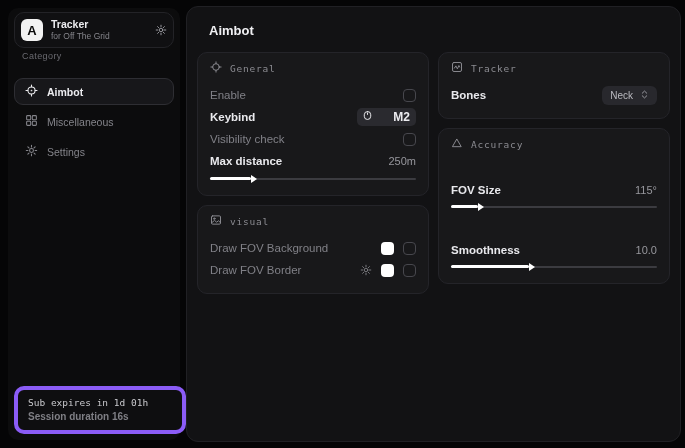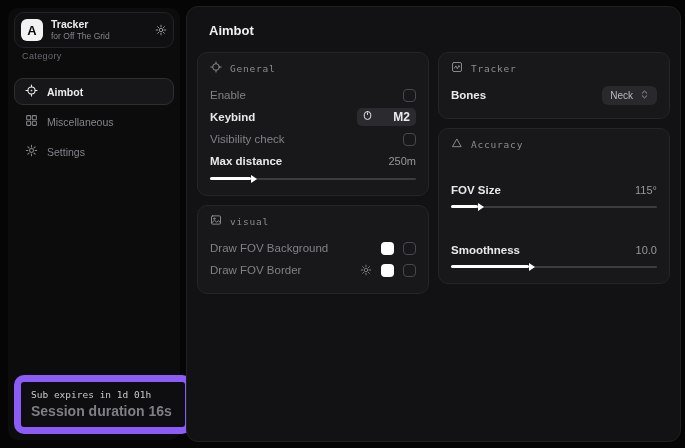--- a/index.html
+++ b/index.html
@@ -19,23 +19,23 @@
   .brand-title{font-size:10.5px;font-weight:bold;color:#ededf0;}
   .brand-sub{font-size:8.5px;color:#85858b;}
   .icon-gear{color:#9a9aa0;display:flex;}
   .cat-label{position:absolute;left:14px;top:43px;font-size:9px;color:#6a6a70;letter-spacing:.4px;}
   .nav{position:absolute;left:6px;top:70px;width:160px;display:flex;flex-direction:column;gap:3px;}
   .nav-item{height:25px;display:flex;align-items:center;gap:9px;padding:0 10px;
             border:1px solid transparent;border-radius:9px;color:#84848a;font-size:10.5px;cursor:pointer;}
   .nav-item.active{background:#17171a;border-color:#2e2e33;color:#ededf0;font-weight:600;}
   .nav-item svg{flex:0 0 auto;}
   .side-footer{position:absolute;left:6px;bottom:6px;width:144px;
-               border:7px solid #8b5cf6;border-radius:10px;padding:7px 10px 8px;background:#0e0e10;}
+               border:4px solid #8b5cf6;border-radius:10px;padding:7px 10px 8px;background:#0e0e10;}
   .sub-line{font-family:"DejaVu Sans Mono",monospace;font-size:9.5px;color:#c9c9cd;margin-bottom:3px;white-space:nowrap;}
-  .session-line{font-size:14px;font-weight:600;color:#7f7f85;}
+  .session-line{font-size:10px;font-weight:600;color:#7f7f85;}
 
   
   .main-card{position:absolute;left:186px;top:6px;right:4px;bottom:6px;
              background:#121214;border:1px solid #202024;border-radius:12px;
              padding:10px 8px 8px;box-sizing:border-box;}
   .page-title{font-size:13px;font-weight:bold;color:#f0f0f3;margin:6px 0 14px 14px;}
   .columns{display:flex;gap:9px;align-items:flex-start;padding:0 2px;}
   .col{flex:1;display:flex;flex-direction:column;gap:9px;min-width:0;}
 
   .panel{background:#18181a;border:1px solid #242429;border-radius:10px;padding:8px 12px 12px;}

